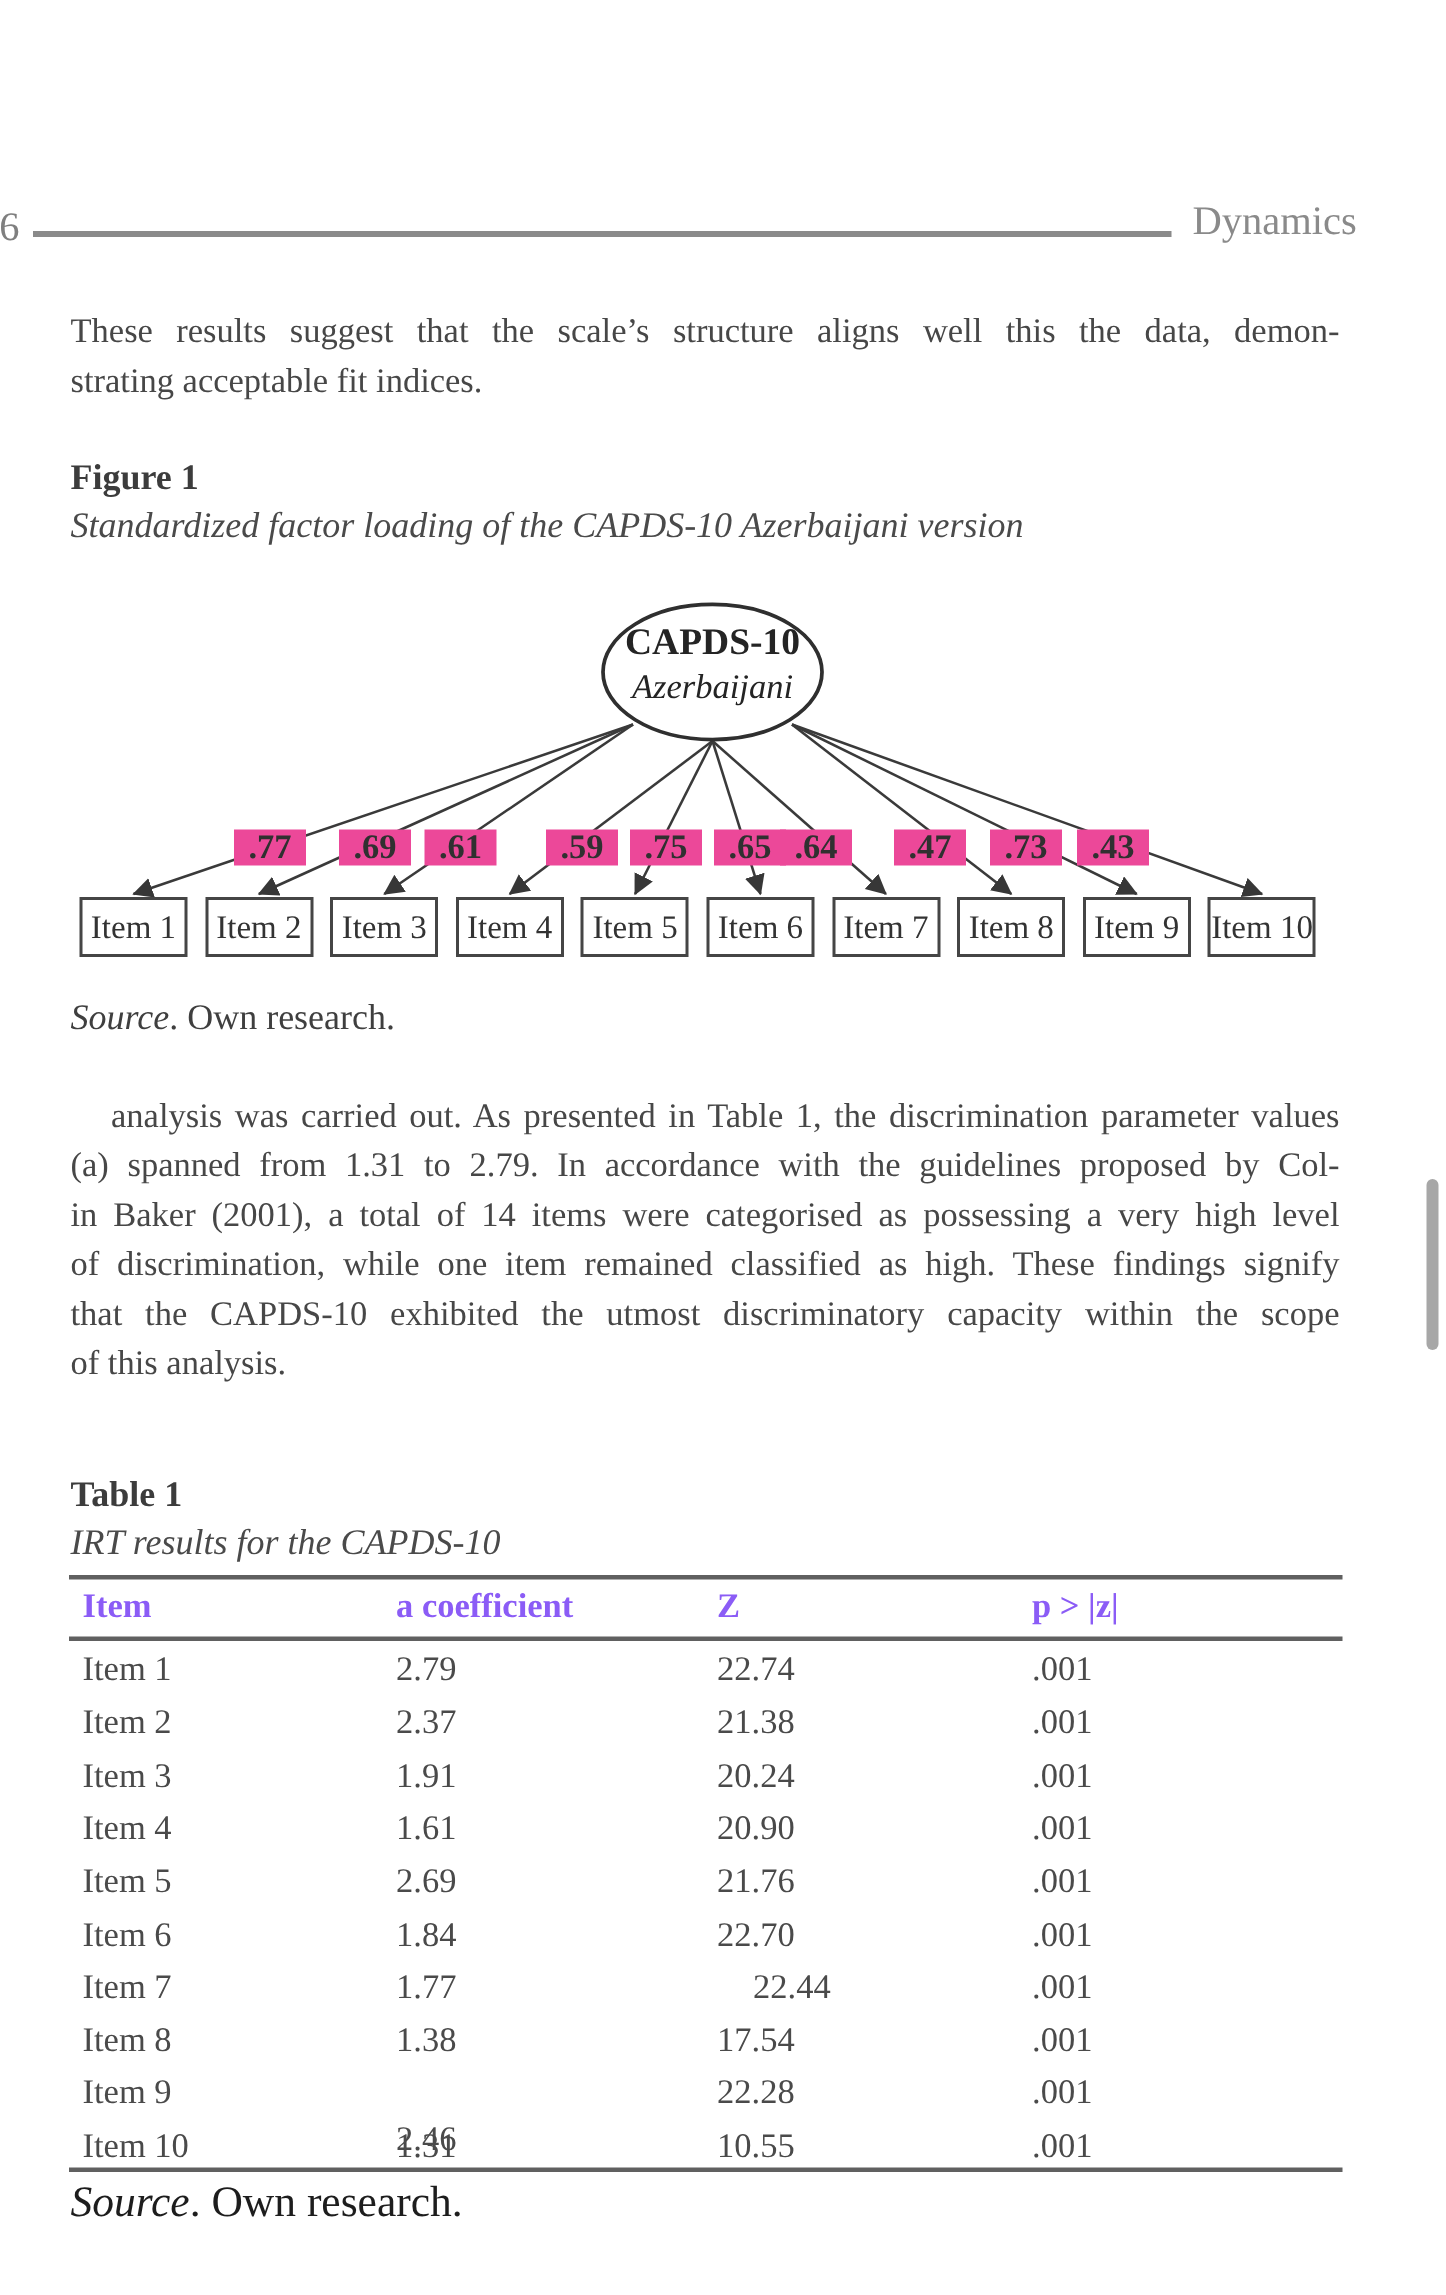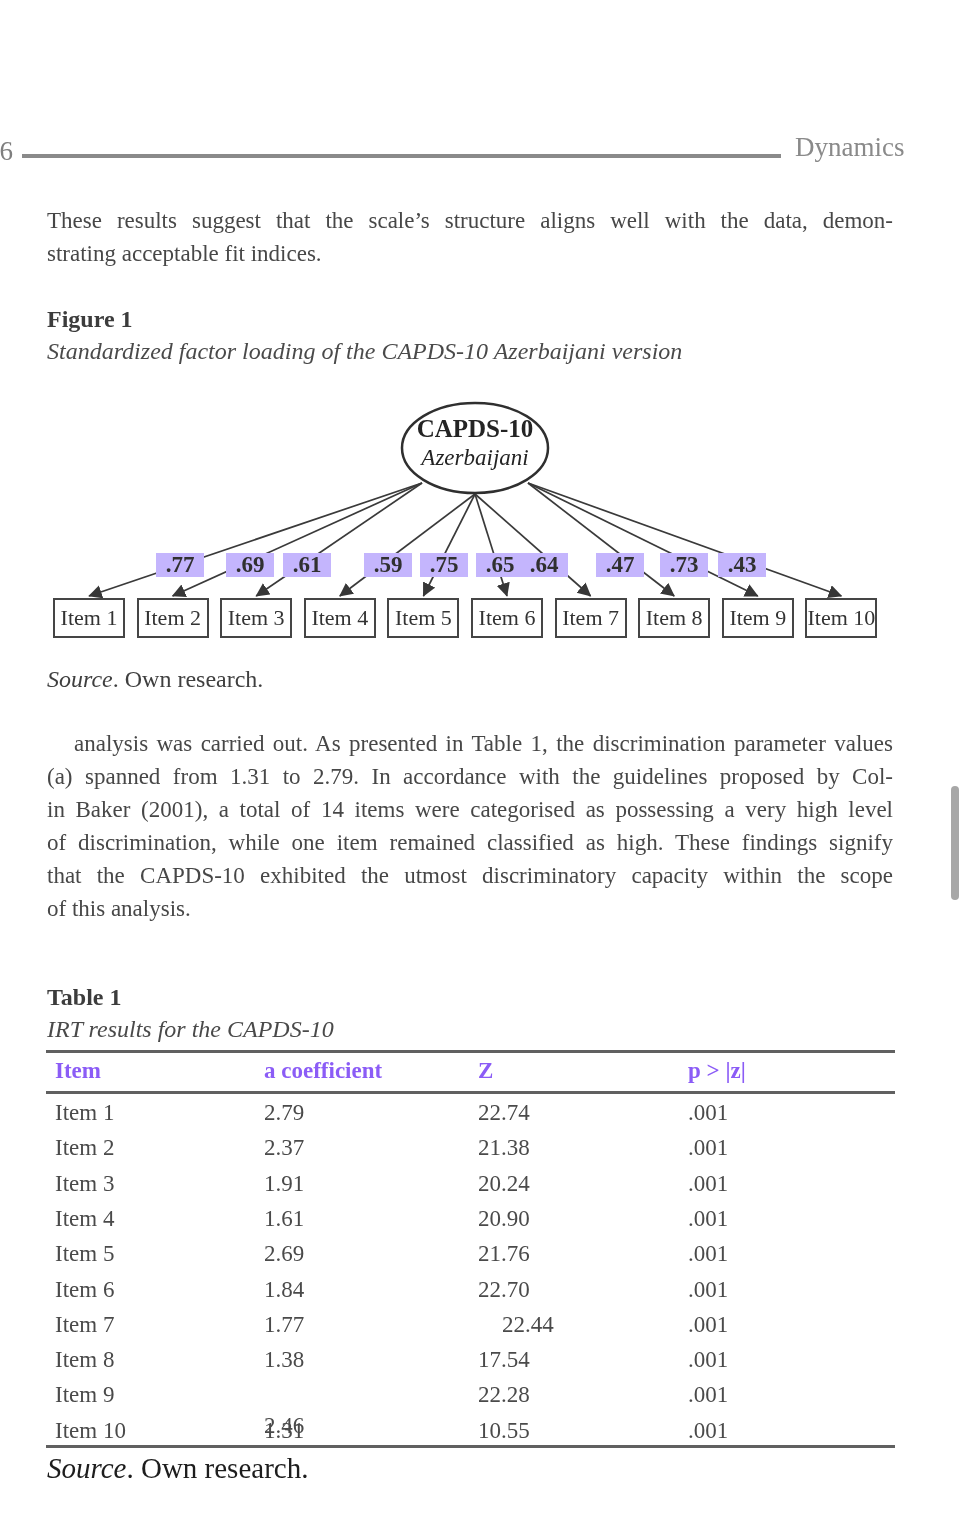--- a/index.html
+++ b/index.html
@@ -23,21 +23,21 @@
   .blocklabel{left:47px;font-size:24px;font-weight:bold;color:#3c3c3c;}
   .figlabel{top:306px;}
   .figcaption{left:47px;top:338px;font-size:24px;font-style:italic;color:#4a4a4a;}
   
   .diagram{left:0;top:395px;width:892px;height:270px;}
   .diagram svg{position:absolute;left:0;top:0;}
   .latent{left:400px;top:19px;width:150px;text-align:center;color:#242424;}
   .latent .l1{font-size:25px;font-weight:bold;line-height:30px;}
   .latent .l2{font-size:23px;font-style:italic;line-height:27px;}
   .loading{position:absolute;top:158px;width:48px;margin-left:-24px;text-align:center;
-    font-size:23px;font-weight:600;color:#303030;background:#c4b5fd;line-height:24px;}
+    font-size:23px;font-weight:600;color:#303030;background:#ec4899;line-height:24px;}
   .ibox{position:absolute;top:203px;width:68px;height:36px;border:2px solid #454545;
     background:#fff;display:flex;align-items:center;justify-content:center;
     font-size:22px;color:#333333;white-space:nowrap;}
   
   .source{left:47px;font-size:24px;color:#3f3f3f;}
   .figsource{top:666px;}
   .tabsource{top:1452px;font-size:29px;color:#1d1d1d;}
   .source .it{font-style:italic;}
   
   .tablabel{top:984px;}
@@ -52,21 +52,21 @@
   .scrollthumb{left:951px;top:786px;width:8px;height:114px;border-radius:4px;background:#a7a7a7;}
 </style>
 </head>
 <body>
 
 <span class="abs pagenum">06</span>
 <div class="abs hrule"></div>
 <span class="abs journal">Dynamics</span>
 
 <div class="abs para p1">
-    <div class="jline">These results suggest that the scale’s structure aligns well with the data, demon-</div>
+    <div class="jline">These results suggest that the scale’s structure aligns well this the data, demon-</div>
     <div class="jline lastline">strating acceptable fit indices.</div>
   </div>
 
 <div class="abs blocklabel figlabel">Figure 1</div>
 <div class="abs figcaption">Standardized factor loading of the CAPDS-10 Azerbaijani version</div>
 
 <div class="abs diagram">
   <svg id="diag-svg" width="964" height="270" viewBox="0 0 964 270">
     <defs>
       <marker id="arr" markerWidth="10" markerHeight="9" refX="7.5" refY="4" orient="auto">

